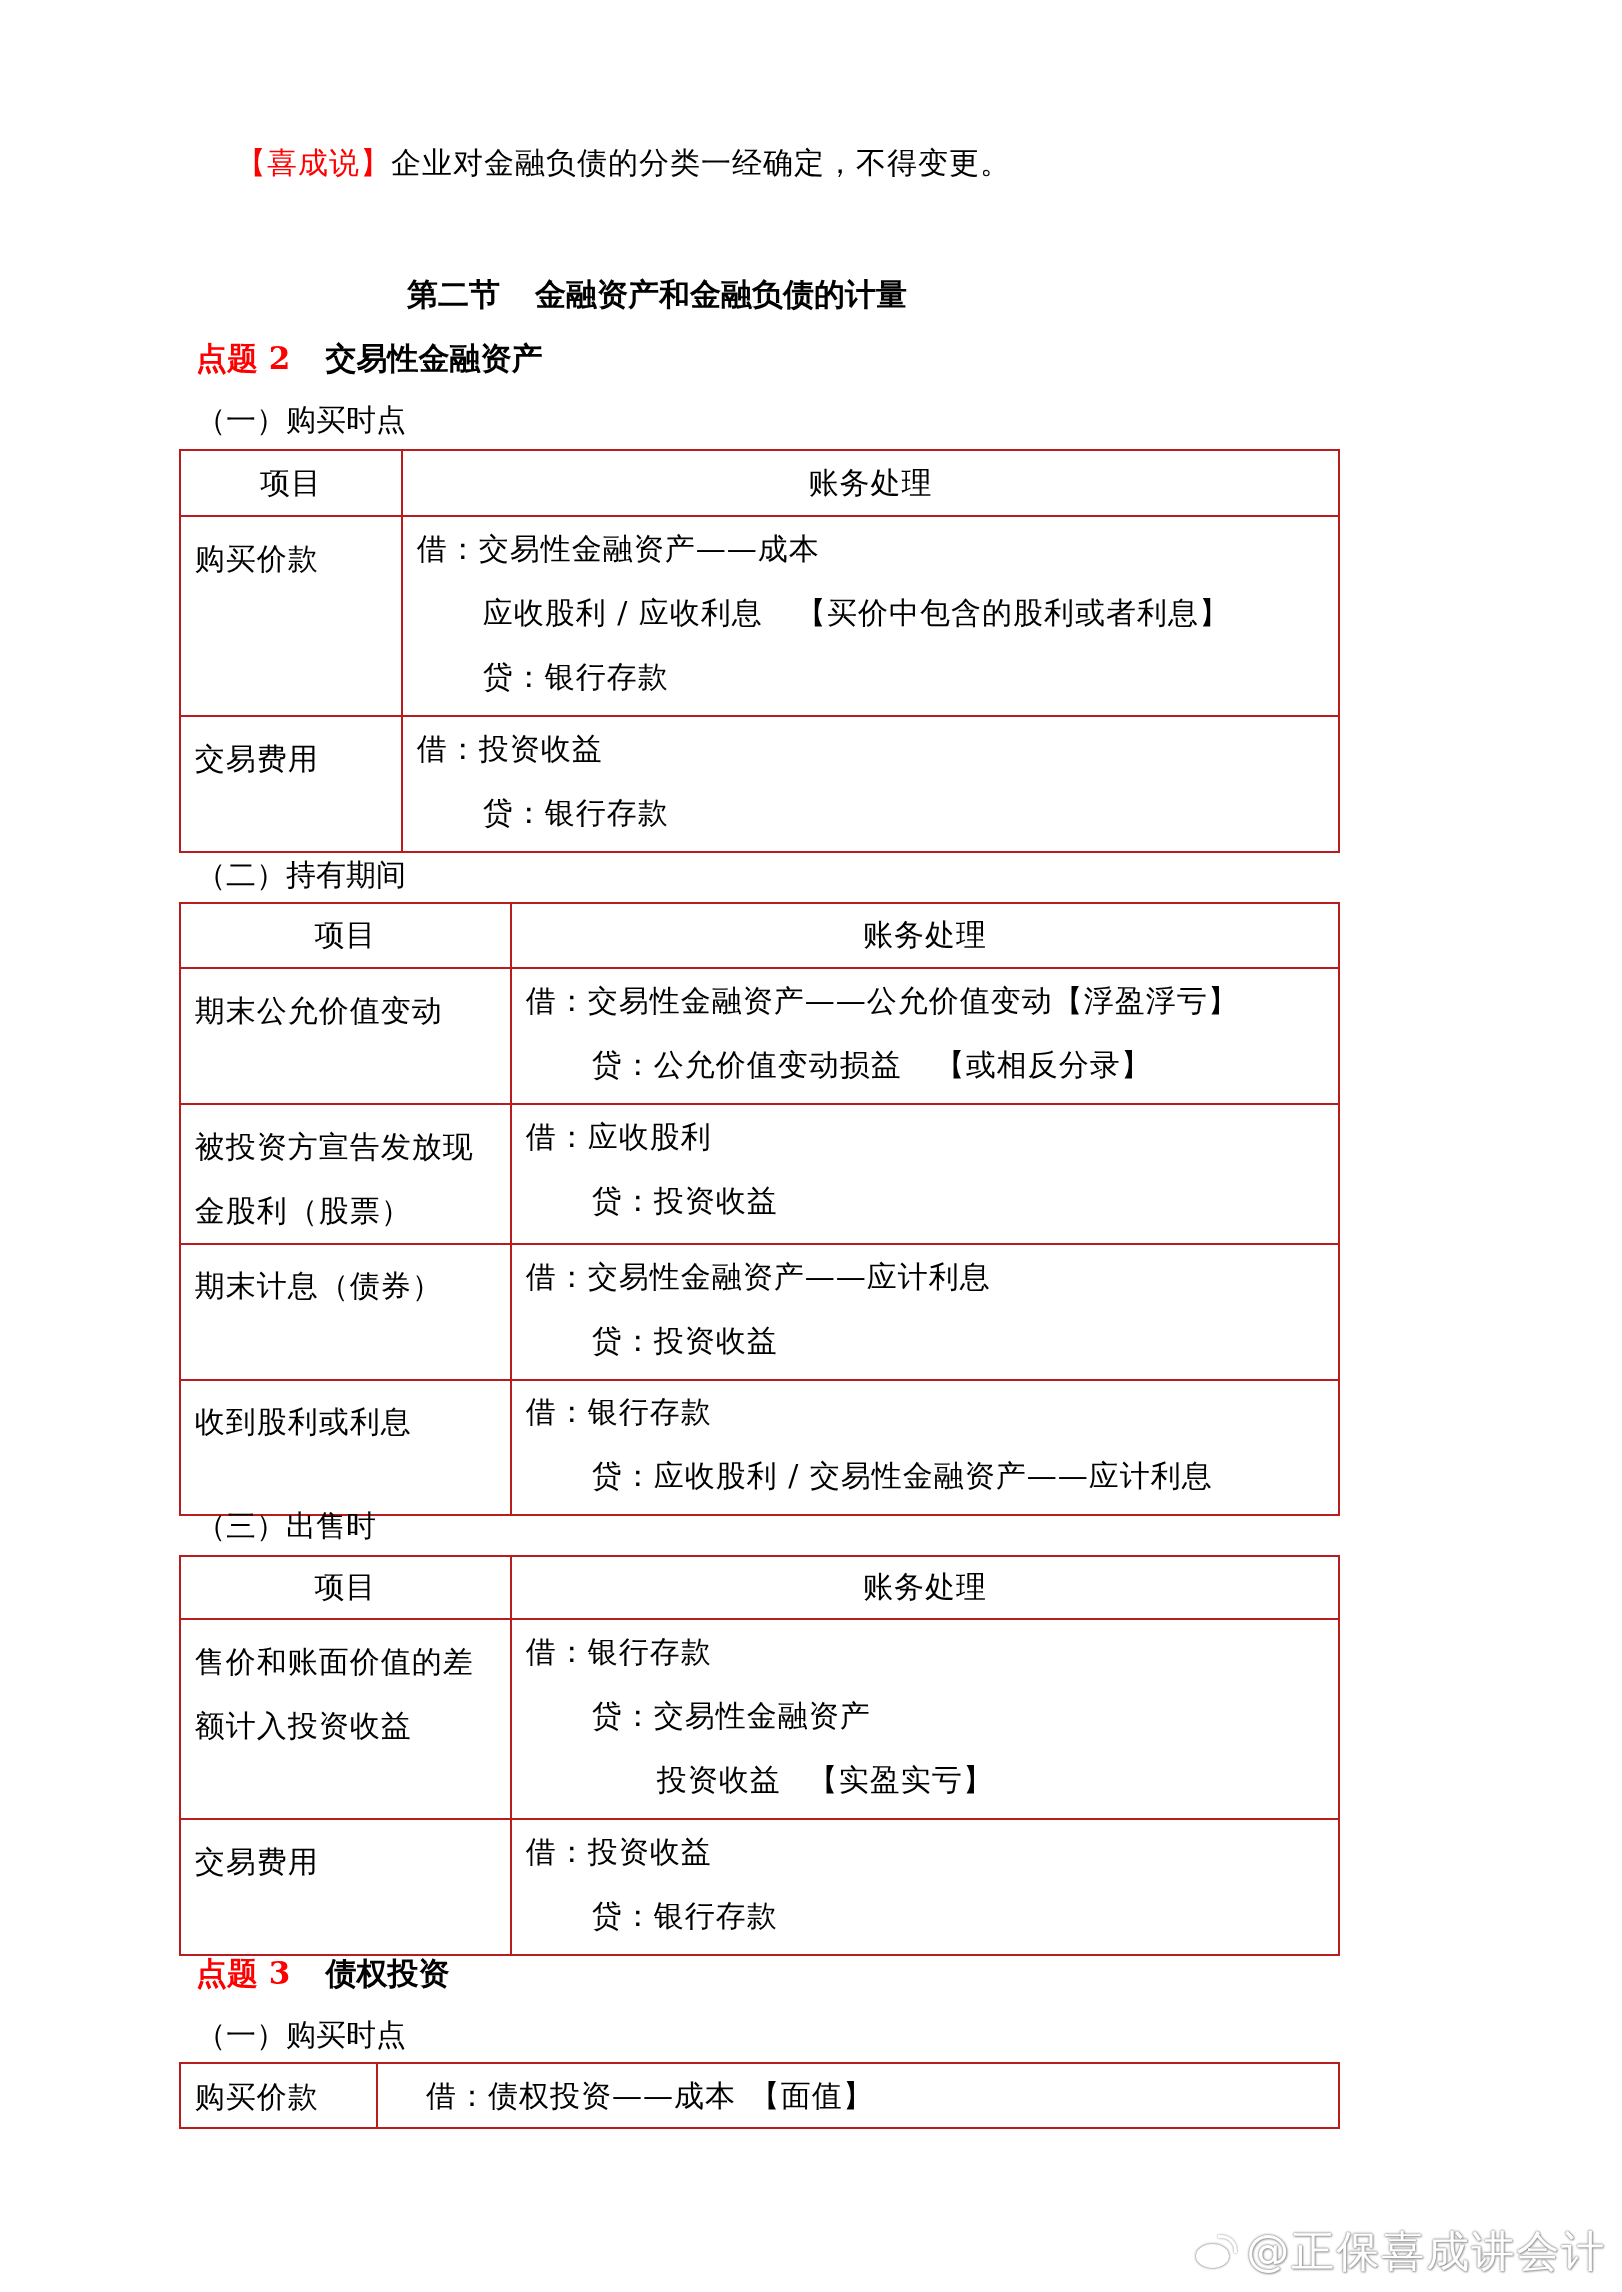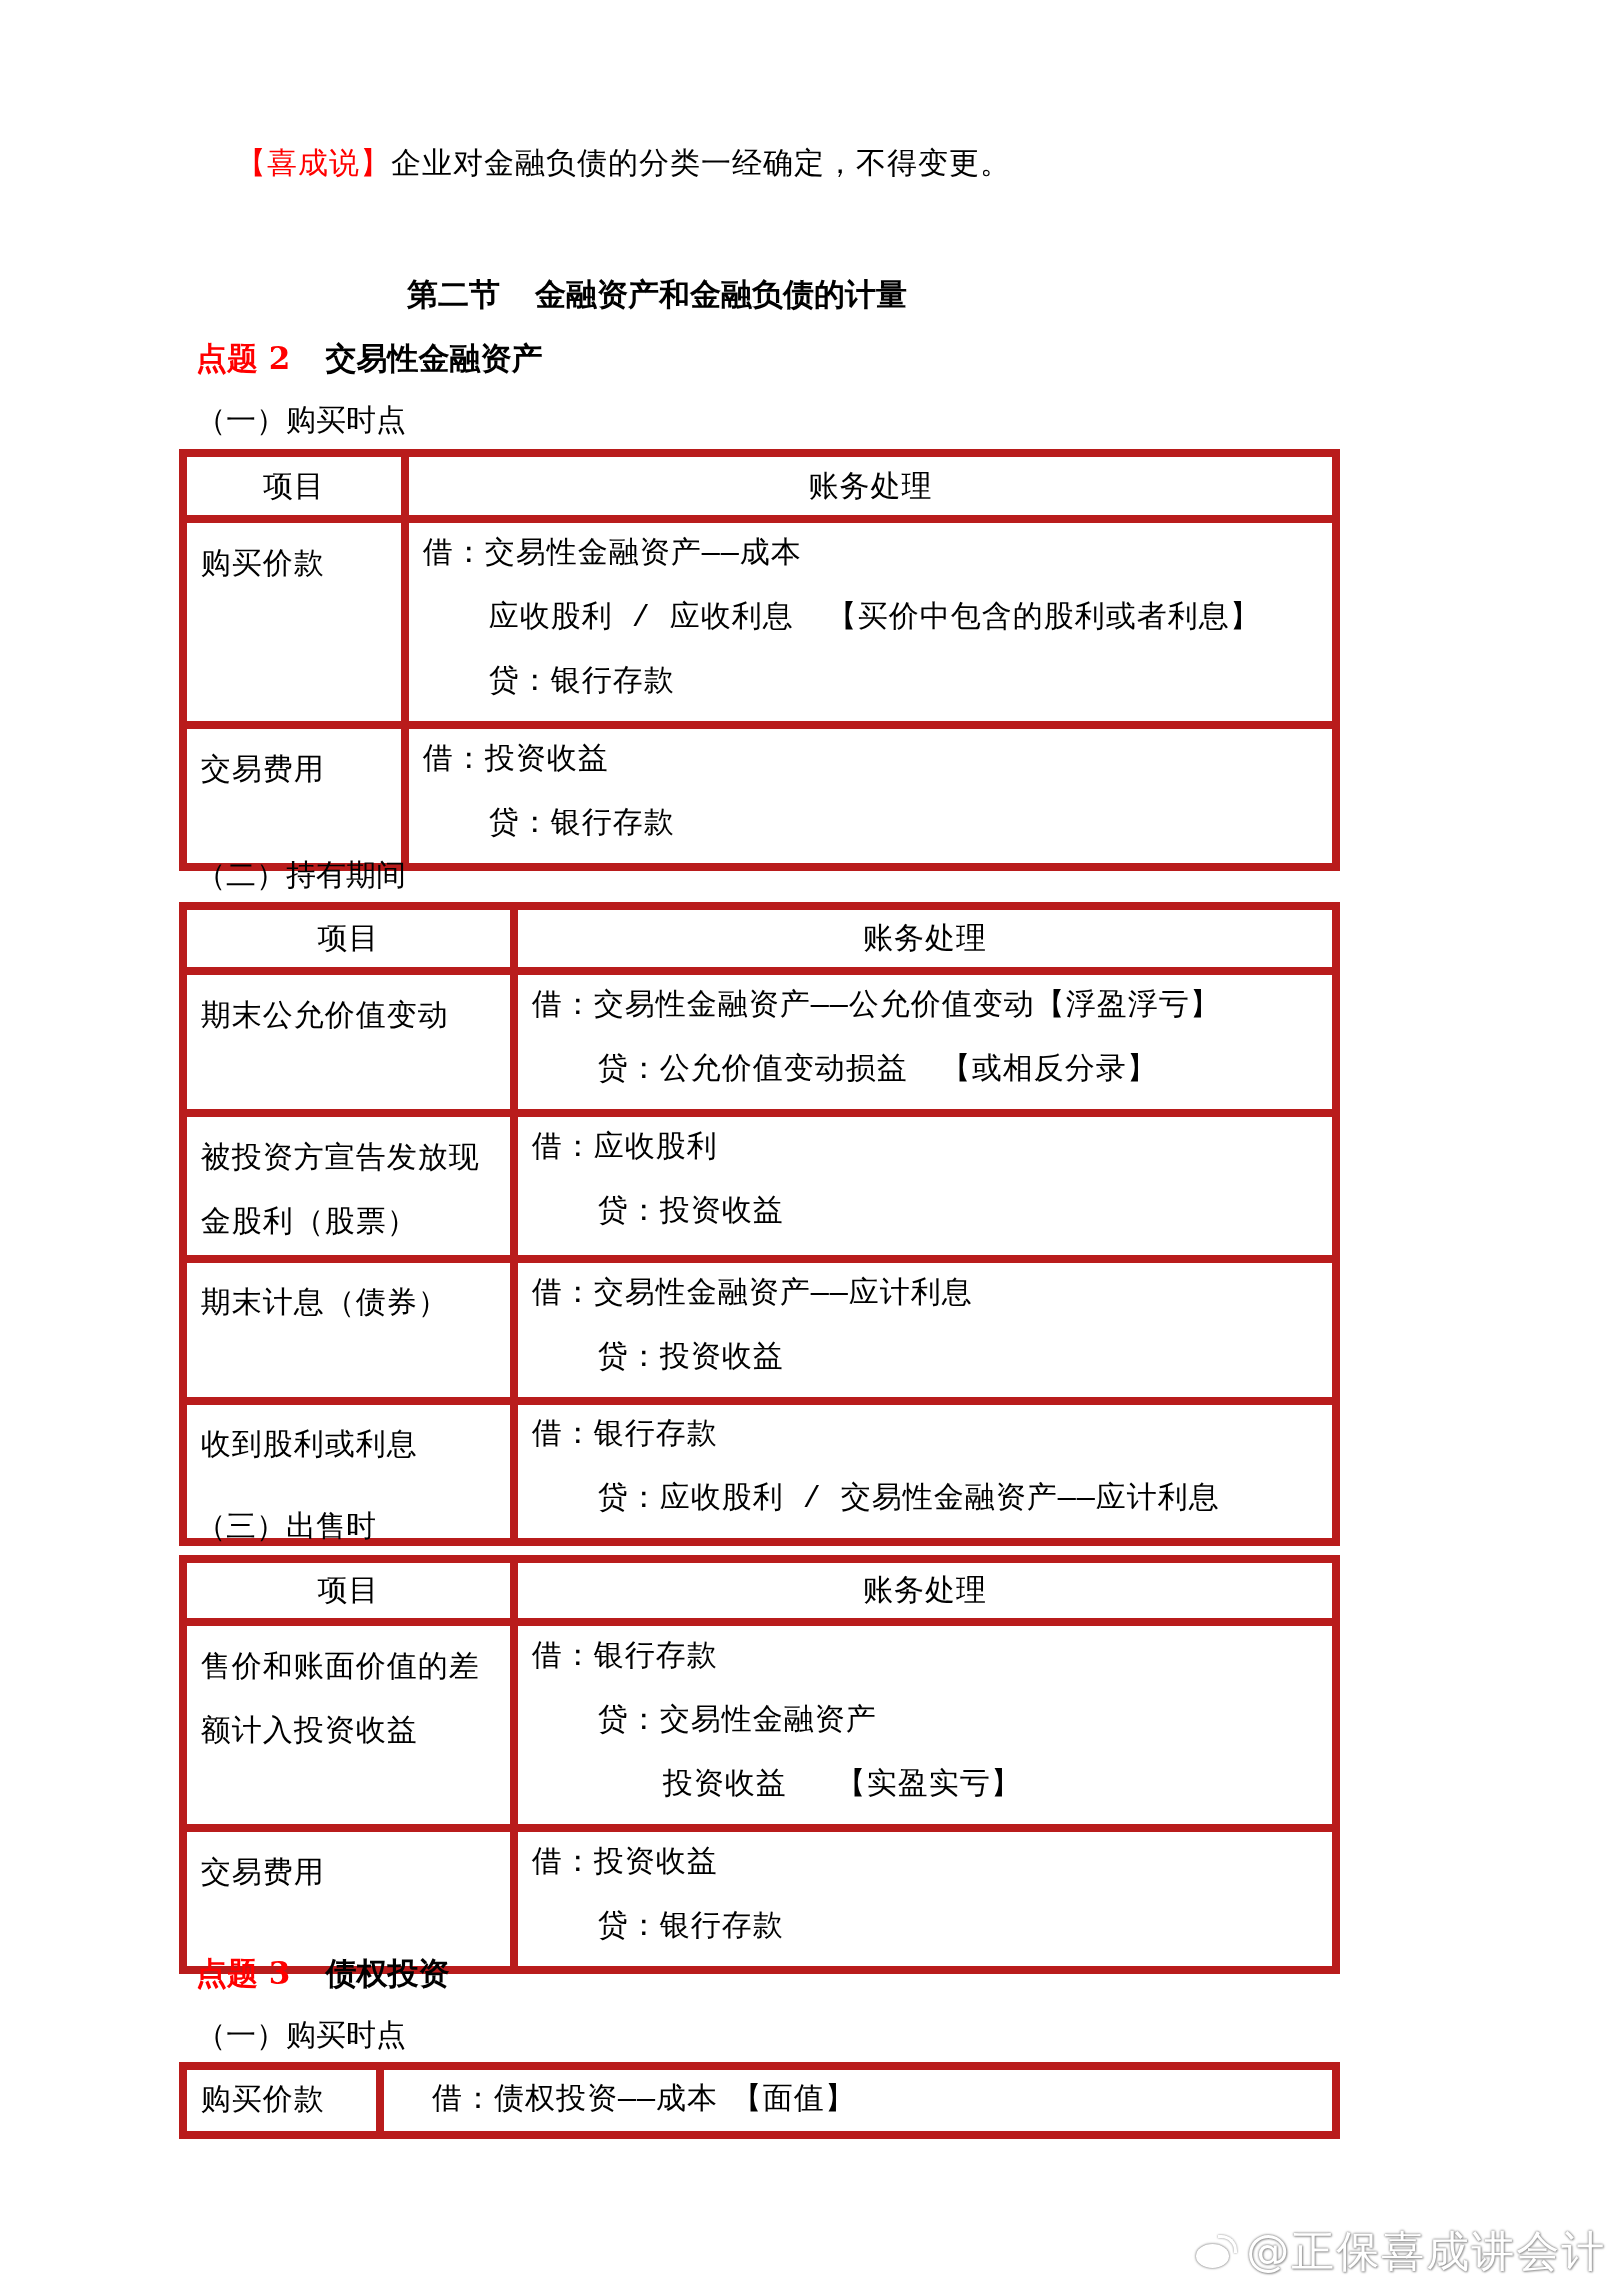--- a/index.html
+++ b/index.html
@@ -10,21 +10,21 @@
   .red { color: #ff0000; }
   .note { left: 196px; top: 143px; margin-left: 40px; }
   .section-title { left: 0; width: 1314px; text-align: center; top: 274px; font-size: 31px; font-weight: bold; padding-left: 0; }
   .section-title span.gap { display: inline-block; width: 35px; }
   .topic { left: 196px; font-size: 31px; font-weight: bold; }
   .topic .num { color: #ff0000; }
   .topic .gap { display: inline-block; width: 35px; }
   .sub { left: 196px; font-size: 30px; }
 
   table.acct { position: absolute; left: 179px; width: 1161px; border-collapse: collapse; table-layout: fixed; }
-  table.acct td { border: 8px solid #b91c1c; vertical-align: top; padding: 0; font-size: 30px; letter-spacing: 1px; font-family: Liberation Mono, monospace; }
+  table.acct td { border: 2px solid #b91c1c; vertical-align: top; padding: 0; font-size: 30px; letter-spacing: 1px; }
   table.acct td.hdr { text-align: center; vertical-align: middle; }
   table.acct td.item { padding: 9.8px 13.7px 0 13.7px; line-height: 64px; white-space: normal; word-break: break-all; }
   table.acct td.entry { padding: 5.9px 13.7px 0 13.7px; }
   .eline { height: 64px; line-height: 51px; white-space: nowrap; }
   .ind1 { padding-left: 66px; }
   .ind2 { padding-left: 131px; }
   .tag { display: inline-block; margin-left: 33px; }
 
   .watermark { right: 15.7px; top: 2223px; font-family: "DejaVu Sans", "Liberation Sans", sans-serif;
                font-size: 43px; color: #ffffff; letter-spacing: 2px;
@@ -133,21 +133,21 @@
   <tbody>
       <tr style="height:63px">
     <td class="hdr">项目</td>
     <td class="hdr">账务处理</td>
   </tr>
   <tr style="height:191px">
     <td class="item">售价和账面价值的差额计入投资收益</td>
     <td class="entry">
       <div class="eline">借：银行存款</div>
       <div class="eline ind1">贷：交易性金融资产</div>
-      <div class="eline ind2"><span>投资收益</span><span class="tag" style="margin-left:49px">【实盈实亏】</span></div>
+      <div class="eline ind2"><span>投资收益</span><span class="tag" style="margin-left:27px">【实盈实亏】</span></div>
     </td>
   </tr>
   <tr style="height:128px">
     <td class="item">交易费用</td>
     <td class="entry">
       <div class="eline">借：投资收益</div>
       <div class="eline ind1">贷：银行存款</div>
     </td>
   </tr>
 </tbody>

